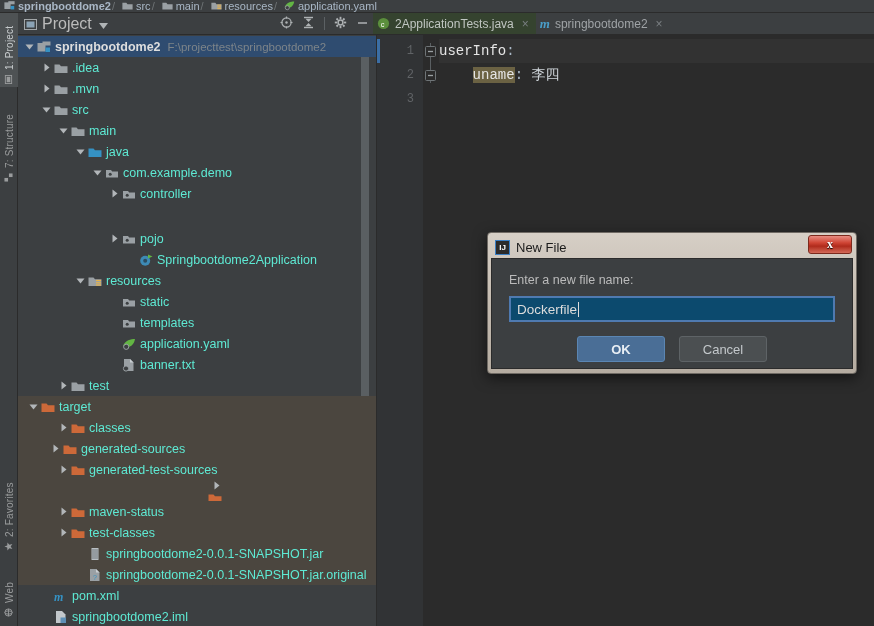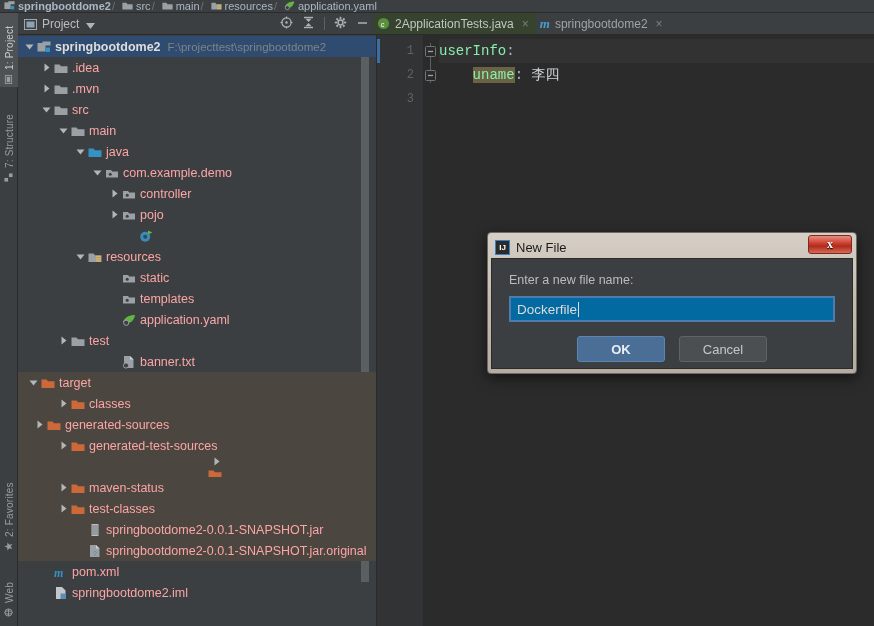--- a/index.html
+++ b/index.html
@@ -42,31 +42,31 @@
   
   .panel{
     position:absolute; left:18px; top:13px; width:358px; height:613px;
     background:#3c3f41; display:flex; flex-direction:column;
   }
   .panel-header{
     height:22px; min-height:22px; display:flex; align-items:center;
     padding:0 4px 0 6px; background:#3c3f41; gap:5px;
     border-bottom:1px solid #2b2b2b;
   }
-  .panel-title{ font-size:12px; color:#bbbbbb;text-align:right; }
+  .panel-title{ font-size:16px; color:#bbbbbb;text-align:right; }
   .ph-icons{ margin-left:auto; display:flex; align-items:center; gap:9px; padding-right:3px;}
   .ph-icons .sep{ width:1px;height:13px;background:#5c6164; }
 
   .tree{
     flex:1; position:relative; overflow:hidden;
     background:#3c3f41; padding-top:1px;
   }
   .row{
     height:21px; display:flex; align-items:center; position:relative;
-    font-size:12.5px; color:#fca5a5; white-space:nowrap;
+    font-size:12.5px; color:#5eead4; white-space:nowrap;
   }
   .row.selected{ background:#2f4c70; color:#d6dde4;}
   .row.target-bg{ background:#4b463f; }
   .twisty{ width:11px;height:11px;flex:none; margin-right:2px; }
   .row .ficon{ width:14px;height:14px; flex:none; margin-right:4px; }
   .row .lbl{ line-height:14px; }
   .row .lbl.bold{ font-weight:bold; color:#ddd; }
   .row .sub{ color:#7d8489; font-size:11.5px; margin-left:7px; }
 
   .tree-scrollbar{
@@ -103,21 +103,21 @@
   }
   .gutter .gl{ height:24px; line-height:24px; text-align:right; padding-right:9px; }
   .caretmark{ position:absolute; left:0; top:4px; width:3px; height:24px; background:#3b6ea5;}
   .foldcol{ width:16px; flex:none; background:#2b2b2b; position:relative; padding-top:4px;}
   .code{
     flex:1; padding-top:4px; font-family:"Liberation Mono", monospace;
     font-size:14px; position:relative;
   }
   .cline{ height:24px; line-height:24px; white-space:pre; }
   .cline.cur{ background:#323232; }
-  .k-key{ color:#86efac;margin-top:16px; }
+  .k-key{ color:#e5e5e5;margin-top:16px; }
   .k-key.hl{ background:#6b6243; }
   .k-colon{ color:#a9b7c6; }
   .k-val{ color:#d0d6db; }
   .fold-line{ position:absolute; left:7px; top:8px; width:1px; height:40px; background:#5a5f62;}
 
   
   .watermark{
     position:absolute; right:8px; bottom:8px; font-size:14px; color:#d6d6d6;
     letter-spacing:.1px; text-shadow:0 1px 1px #000;
   }
@@ -147,21 +147,21 @@
     display:flex; align-items:center; justify-content:center;
     color:#fff; font-size:12px; font-weight:bold; font-family:"Liberation Serif",serif;
     text-shadow:0 1px 1px #000;
   }
   .dlg-body{
     background:#3c3f41; border:1px solid #2b2b2b; height:111px;
     padding:14px 17px 4px 17px;
   }
   .dlg-prompt{ font-size:12.5px; color:#bbbbbb; margin-bottom:9px;}
   .dlg-input{
-    height:26px; background:#0369a1; border:2px solid #4f7ab0;
+    height:26px; background:#0c4a6e; border:2px solid #4f7ab0;
     display:flex; align-items:center; padding:0 6px;
     font-size:13.5px; color:#dcdcdc; position:relative;
   }
   .caret{ display:inline-block; width:1px; height:15px; background:#dcdcdc; margin-left:1px;}
   .dlg-buttons{ display:flex; justify-content:center; gap:14px; margin-top:14px;}
   .btn{
     width:88px; height:26px; display:flex; align-items:center; justify-content:center;
     font-size:13px; border-radius:3px;
   }
   .btn.primary{ background:#4a6e96; border:1px solid #5b86b3; color:#e8eef4; font-weight:bold;}
@@ -381,37 +381,38 @@
         <div class="row" style="padding-left: 91px;">
           <span class="twisty"><svg width="11" height="11" viewBox="0 0 11 11">
               <polygon points="3.5,1.5 3.5,9.5 8.5,5.5" fill="#b2b6b9"></polygon>
             </svg></span>
           <span class="ficon" style="width: 14px; height: 14px;"><svg width="14" height="14" viewBox="0 0 14 14" xmlns="http://www.w3.org/2000/svg">
               <path d="M1 4 h5 l1.2 1.5 h5.8 v6 h-12 z" fill="#9aa0a4"></path>
               <circle cx="5.2" cy="8.3" r="1.5" fill="#3c3f41"></circle>
             </svg></span>
           <span class="lbl">controller</span>
         </div>
-        <div class="row" style="padding-left: 91px;">
+        <div class="row" style="padding-left: 91px; margin-top: 24px;">
           <span class="twisty"><svg width="11" height="11" viewBox="0 0 11 11">
               <polygon points="3.5,1.5 3.5,9.5 8.5,5.5" fill="#b2b6b9"></polygon>
             </svg></span>
           <span class="ficon" style="width: 14px; height: 14px;"><svg width="14" height="14" viewBox="0 0 14 14" xmlns="http://www.w3.org/2000/svg">
               <path d="M1 4 h5 l1.2 1.5 h5.8 v6 h-12 z" fill="#9aa0a4"></path>
               <circle cx="5.2" cy="8.3" r="1.5" fill="#3c3f41"></circle>
             </svg></span>
           <span class="lbl">pojo</span>
         </div>
         <div class="row" style="padding-left: 108px;">
           <span class="twisty"></span>
           <span class="ficon" style="width: 14px; height: 14px;"><svg width="14" height="14" viewBox="0 0 14 14" xmlns="http://www.w3.org/2000/svg">
               <circle cx="6.2" cy="7.8" r="5" fill="#3d8ab5"></circle>
               <circle cx="6.2" cy="7.8" r="2" fill="#2b4c60"></circle>
               <path d="M9 1.5 l4.5 2 -4.5 2 z" fill="#62b543"></path>
             </svg></span>
+          <span class="lbl">Springbootdome2Application</span>
         </div>
         <div class="row" style="padding-left: 57px;">
           <span class="twisty"><svg width="11" height="11" viewBox="0 0 11 11">
               <polygon points="1.5,3.5 9.5,3.5 5.5,8.5" fill="#b2b6b9"></polygon>
             </svg></span>
           <span class="ficon" style="width: 14px; height: 14px;"><svg width="14" height="14" viewBox="0 0 14 14" xmlns="http://www.w3.org/2000/svg">
               <path d="M0.5 3.5 h5 l1.5 1.8 h6.5 v6.7 h-13 z" fill="#9aa0a4"></path>
               <g stroke="#e8b34a" stroke-width="1.2">
                 <line x1="8" y1="6.5" x2="13" y2="6.5"></line>
                 <line x1="8" y1="8.8" x2="13" y2="8.8"></line>
@@ -437,57 +438,57 @@
           <span class="lbl">templates</span>
         </div>
         <div class="row" style="padding-left: 91px;">
           <span class="twisty"></span>
           <span class="ficon" style="width: 14px; height: 14px;"><svg width="14" height="14" viewBox="0 0 14 14" xmlns="http://www.w3.org/2000/svg">
               <path d="M1 9 C3 3, 9 2, 13 2 C12 9, 6 12, 1 9 z" fill="#62b543"></path>
               <circle cx="4.2" cy="9.8" r="2.6" fill="#3c3f41" stroke="#9aa0a4" stroke-width="1"></circle>
             </svg></span>
           <span class="lbl">application.yaml</span>
         </div>
-        <div class="row" style="padding-left: 40px;">
-          <span class="twisty"><svg width="11" height="11" viewBox="0 0 11 11">
-              <polygon points="3.5,1.5 3.5,9.5 8.5,5.5" fill="#b2b6b9"></polygon>
-            </svg></span>
-          <span class="ficon" style="width: 14px; height: 14px;"><svg width="14" height="14" viewBox="0 0 14 14" xmlns="http://www.w3.org/2000/svg">
-              <path d="M0.5 3.5 h5 l1.5 1.8 h6.5 v6.7 h-13 z" fill="#9aa0a4"></path>
-            </svg></span>
-          <span class="lbl">test</span>
-        </div>
         <div class="row" style="padding-left: 91px;">
           <span class="twisty"></span>
           <span class="ficon" style="width: 14px; height: 14px;"><svg width="14" height="14" viewBox="0 0 14 14" xmlns="http://www.w3.org/2000/svg">
               <path d="M2 1 h6 l3.5 3.5 v8.5 h-9.5 z" fill="#9aa0a4"></path>
               <path d="M8 1 v3.5 h3.5 z" fill="#c9cfd3"></path>
               <circle cx="4" cy="10.5" r="2.6" fill="#3c3f41" stroke="#9aa0a4" stroke-width="1"></circle>
             </svg></span>
           <span class="lbl">banner.txt</span>
         </div>
+        <div class="row" style="padding-left: 40px;">
+          <span class="twisty"><svg width="11" height="11" viewBox="0 0 11 11">
+              <polygon points="3.5,1.5 3.5,9.5 8.5,5.5" fill="#b2b6b9"></polygon>
+            </svg></span>
+          <span class="ficon" style="width: 14px; height: 14px;"><svg width="14" height="14" viewBox="0 0 14 14" xmlns="http://www.w3.org/2000/svg">
+              <path d="M0.5 3.5 h5 l1.5 1.8 h6.5 v6.7 h-13 z" fill="#9aa0a4"></path>
+            </svg></span>
+          <span class="lbl">test</span>
+        </div>
         <div class="row target-bg" style="padding-left: 10px;">
           <span class="twisty"><svg width="11" height="11" viewBox="0 0 11 11">
               <polygon points="1.5,3.5 9.5,3.5 5.5,8.5" fill="#b2b6b9"></polygon>
             </svg></span>
           <span class="ficon" style="width: 14px; height: 14px;"><svg width="14" height="14" viewBox="0 0 14 14" xmlns="http://www.w3.org/2000/svg">
               <path d="M0.5 3.5 h5 l1.5 1.8 h6.5 v6.7 h-13 z" fill="#cd6939"></path>
             </svg></span>
           <span class="lbl">target</span>
         </div>
         <div class="row target-bg" style="padding-left: 40px;">
           <span class="twisty"><svg width="11" height="11" viewBox="0 0 11 11">
               <polygon points="3.5,1.5 3.5,9.5 8.5,5.5" fill="#b2b6b9"></polygon>
             </svg></span>
           <span class="ficon" style="width: 14px; height: 14px;"><svg width="14" height="14" viewBox="0 0 14 14" xmlns="http://www.w3.org/2000/svg">
               <path d="M0.5 3.5 h5 l1.5 1.8 h6.5 v6.7 h-13 z" fill="#cd6939"></path>
             </svg></span>
           <span class="lbl">classes</span>
         </div>
-        <div class="row target-bg" style="padding-left: 16px;">
+        <div class="row target-bg" style="padding-left: 32px;">
           <span class="twisty"><svg width="11" height="11" viewBox="0 0 11 11">
               <polygon points="3.5,1.5 3.5,9.5 8.5,5.5" fill="#b2b6b9"></polygon>
             </svg></span>
           <span class="ficon" style="width: 14px; height: 14px;"><svg width="14" height="14" viewBox="0 0 14 14" xmlns="http://www.w3.org/2000/svg">
               <path d="M0.5 3.5 h5 l1.5 1.8 h6.5 v6.7 h-13 z" fill="#cd6939"></path>
             </svg></span>
           <span class="lbl">generated-sources</span>
         </div>
         <div class="row target-bg" style="padding-left: 40px;">
           <span class="twisty"><svg width="11" height="11" viewBox="0 0 11 11">

